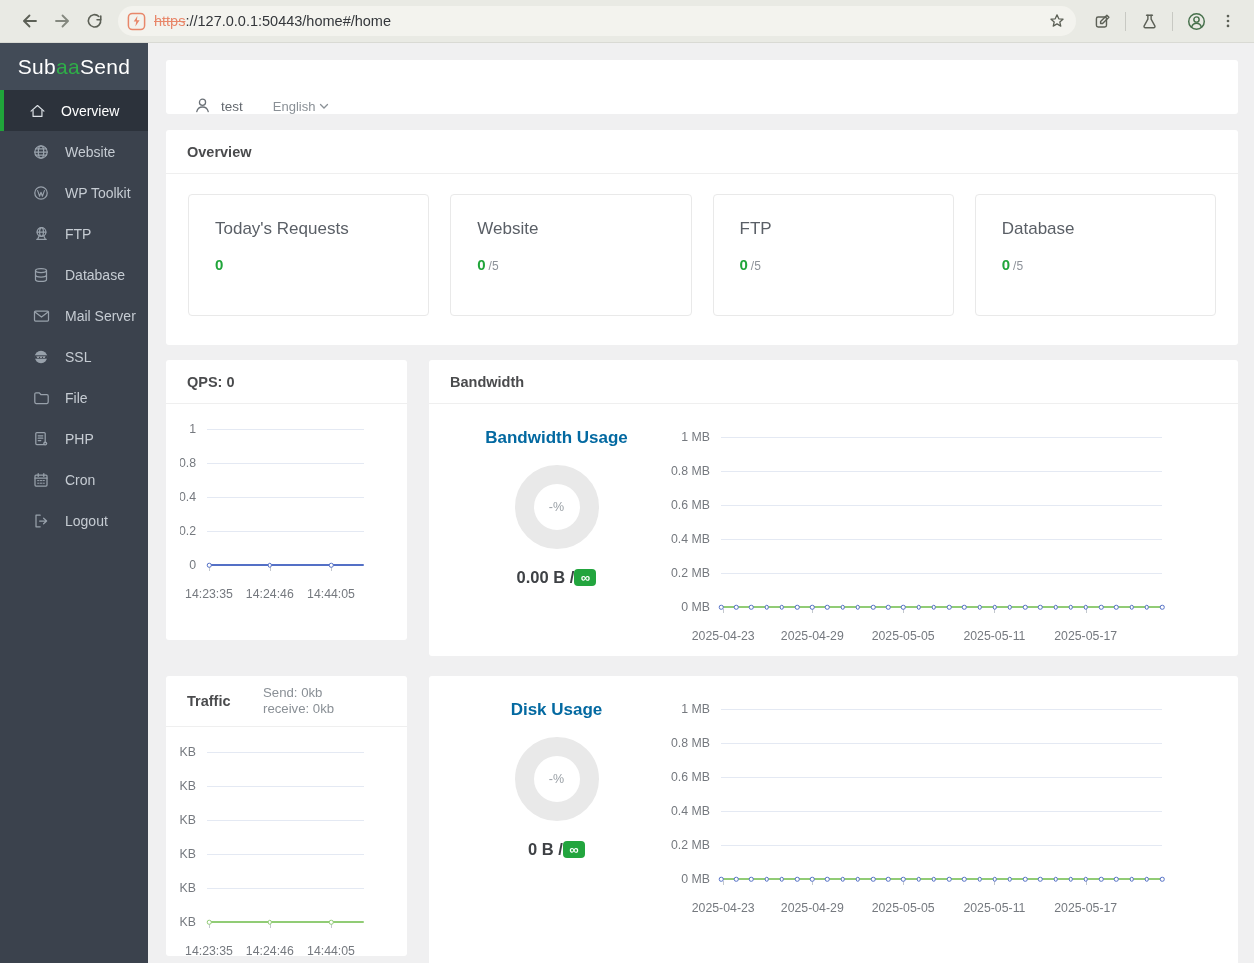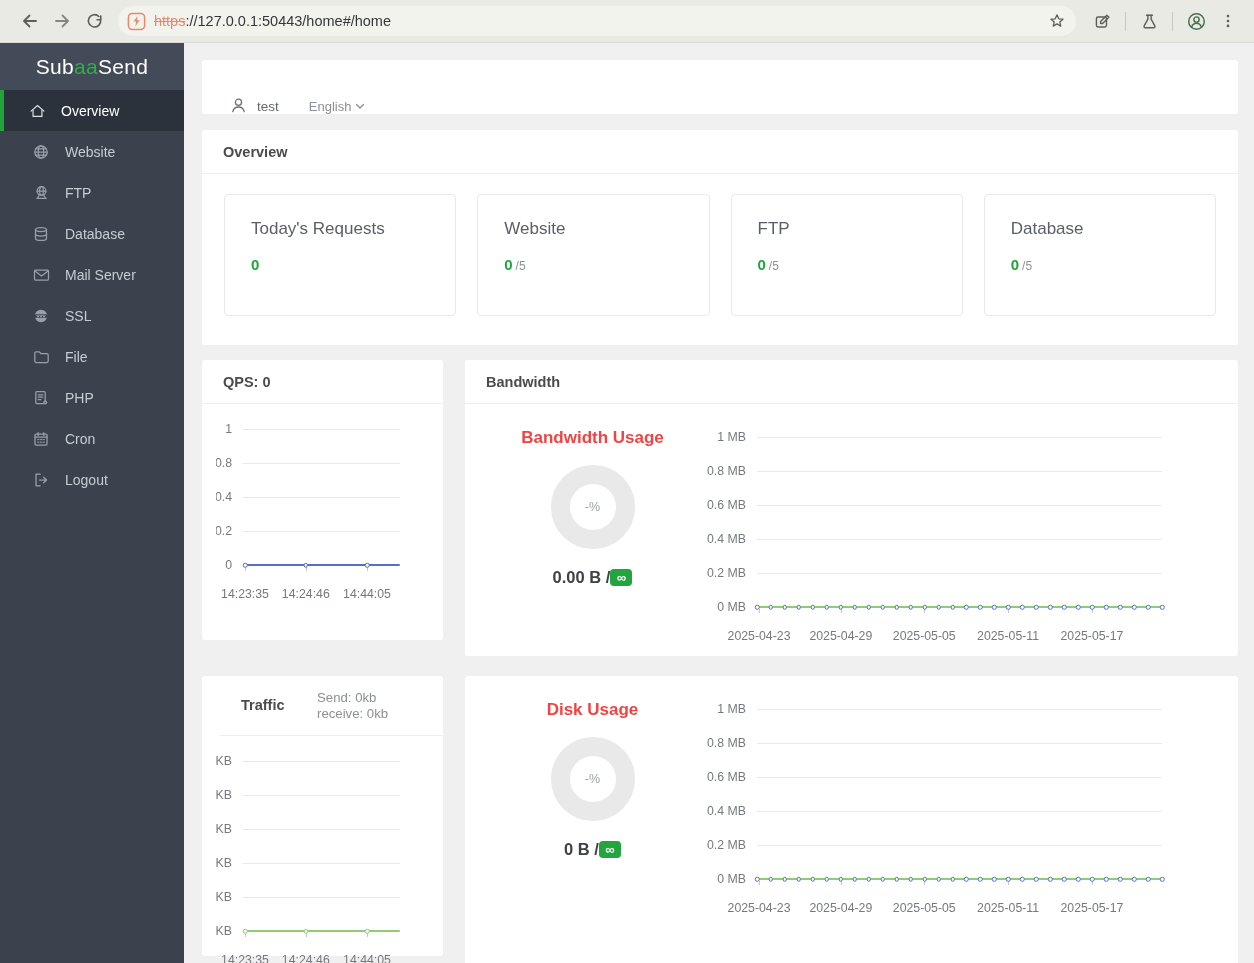--- a/index.html
+++ b/index.html
@@ -12,21 +12,21 @@
   .tb-btn { width:32px; height:32px; display:flex; align-items:center; justify-content:center;
     border-radius:50%; flex-shrink:0; cursor:pointer; }
   .omnibox { flex:1; height:30px; background:#f3f3ee; border-radius:15px; margin:0 10px 0 8px;
     display:flex; align-items:center; padding:0 6px 0 9px; min-width:0; }
   .omnibox .url { flex:1; font-size:14.5px; color:#34373b; white-space:nowrap; overflow:hidden; }
   .url s { color:#e8876a; text-decoration:line-through; }
   .tb-divider { width:1px; height:19px; background:#c8c9c3; margin:0 7px; flex-shrink:0; }
 
   
   .app { display:flex; height:920px; }
-  .sidebar { width:184px; flex-shrink:0; background:#3b424d; }
+  .sidebar { width:148px; flex-shrink:0; background:#3b424d; }
   .logo { height:47px; background:#424b57; color:#fff; font-size:21px;
     display:flex; align-items:center; justify-content:center; letter-spacing:.3px; }
   .logo .accent { color:#2fae48; font-style:normal; }
   .nav-item { height:41px; display:flex; align-items:center; gap:15px; padding-left:28px;
     font-size:14px; color:#c6ccd3; cursor:pointer; border-left:4px solid transparent; }
   .nav-item.active { background:#2c323b; color:#ffffff; border-left:4px solid #20a53a; padding-left:24px; }
   .nav-icon { width:18px; display:flex; justify-content:center; }
   .nav-icon svg { stroke:#98a1ab; fill:none; stroke-width:1.25; stroke-linecap:round; stroke-linejoin:round; }
   .active .nav-icon svg { stroke:#dde2e7; }
 
@@ -63,34 +63,34 @@
   .dataline { flex:1; height:2px; border-radius:1px; margin-left:11px; position:relative; }
   .marker { position:absolute; width:4.5px; height:4.5px; background:#fff; border:1.6px solid #5470c6;
     border-radius:50%; top:50%; transform:translate(-50%,-50%); }
   .xtick { position:absolute; width:1px; height:4px; background:#c3c8ce; top:3px; }
   .xlabels { position:relative; height:22px; font-size:12.3px; color:#75797f; }
   .xlabels span { position:absolute; top:5px; transform:translateX(-50%); white-space:nowrap; }
 
   
   .big-body { display:flex; padding:8px 0 0 20px; }
   .usage-col { width:215px; flex-shrink:0; display:flex; flex-direction:column; align-items:center; }
-  .usage-title { margin-top:16px; font-size:17px; font-weight:bold; color:#ef4444; }
+  .usage-title { margin-top:16px; font-size:17px; font-weight:bold; color:#0369a1; }
   .donut { margin-top:17px; width:84px; height:84px; border:19px solid #e9e9e9; border-radius:50%;
     display:flex; align-items:center; justify-content:center; }
   .donut-center { font-size:12.5px; color:#9aa0a6; }
   .usage-total { margin-top:19px; display:flex; align-items:center; 
     font-size:16.5px; font-weight:bold; color:#3e4145; }
   .inf-badge { width:22px; height:17px; background:#22a53e; border-radius:4px; color:#fff;
     font-size:13px; font-weight:bold; display:flex; align-items:center; justify-content:center; }
   .big-chart { flex:1; padding:0 0 0 0; }
   .big-chart .chart { padding-left:0; }
 
   
-  .traffic-header { height:60px; display:flex; align-items:center; padding:0 8px 0 21px;
-    border-bottom:1px solid #efefef;margin-left:18px; }
+  .traffic-header { height:51px; display:flex; align-items:center; padding:0 8px 0 21px;
+    border-bottom:1px solid #efefef; }
   .traffic-title { width:46px; font-size:14.5px; font-weight:bold; color:#4a4b4d;
     word-break:break-all; line-height:1.12; }
   .traffic-meta { margin-left:30px; font-size:13.2px; color:#8a9096; line-height:1.2; }
 </style>
 </head>
 <body>
 
 <div class="toolbar">
   <span class="tb-btn">
     <svg width="20" height="20" viewBox="0 0 20 20" fill="none" stroke="#5c6056" stroke-width="1.8" stroke-linecap="round" stroke-linejoin="round">
@@ -175,20 +175,29 @@
           <svg width="16" height="16" viewBox="0 0 16 16">
             <circle cx="8" cy="8" r="6.2"></circle>
             <ellipse cx="8" cy="8" rx="2.7" ry="6.2"></ellipse>
             <path d="M1.8 8h12.4M2.7 4.8h10.6M2.7 11.2h10.6"></path>
           </svg>
         </span>
       <span>Website</span>
     </div>
     <div class="nav-item">
       <span class="nav-icon">
+          <svg width="16" height="16" viewBox="0 0 16 16">
+            <circle cx="8" cy="8" r="6.2"></circle>
+            <path d="M4.6 5.6l2 5.6 1.4-4 1.4 4 2-5.6" stroke-width="1.1"></path>
+          </svg>
+        </span>
+      <span>WP Toolkit</span>
+    </div>
+    <div class="nav-item">
+      <span class="nav-icon">
           <svg width="17" height="16" viewBox="0 0 17 16">
             <circle cx="8.5" cy="6" r="4.4"></circle>
             <ellipse cx="8.5" cy="6" rx="1.9" ry="4.4"></ellipse>
             <path d="M4.1 6h8.8"></path>
             <path d="M6.3 9.8 4.6 13.2M10.7 9.8l1.7 3.4M3.8 13.4h9.4"></path>
           </svg>
         </span>
       <span>FTP</span>
     </div>
     <div class="nav-item">

